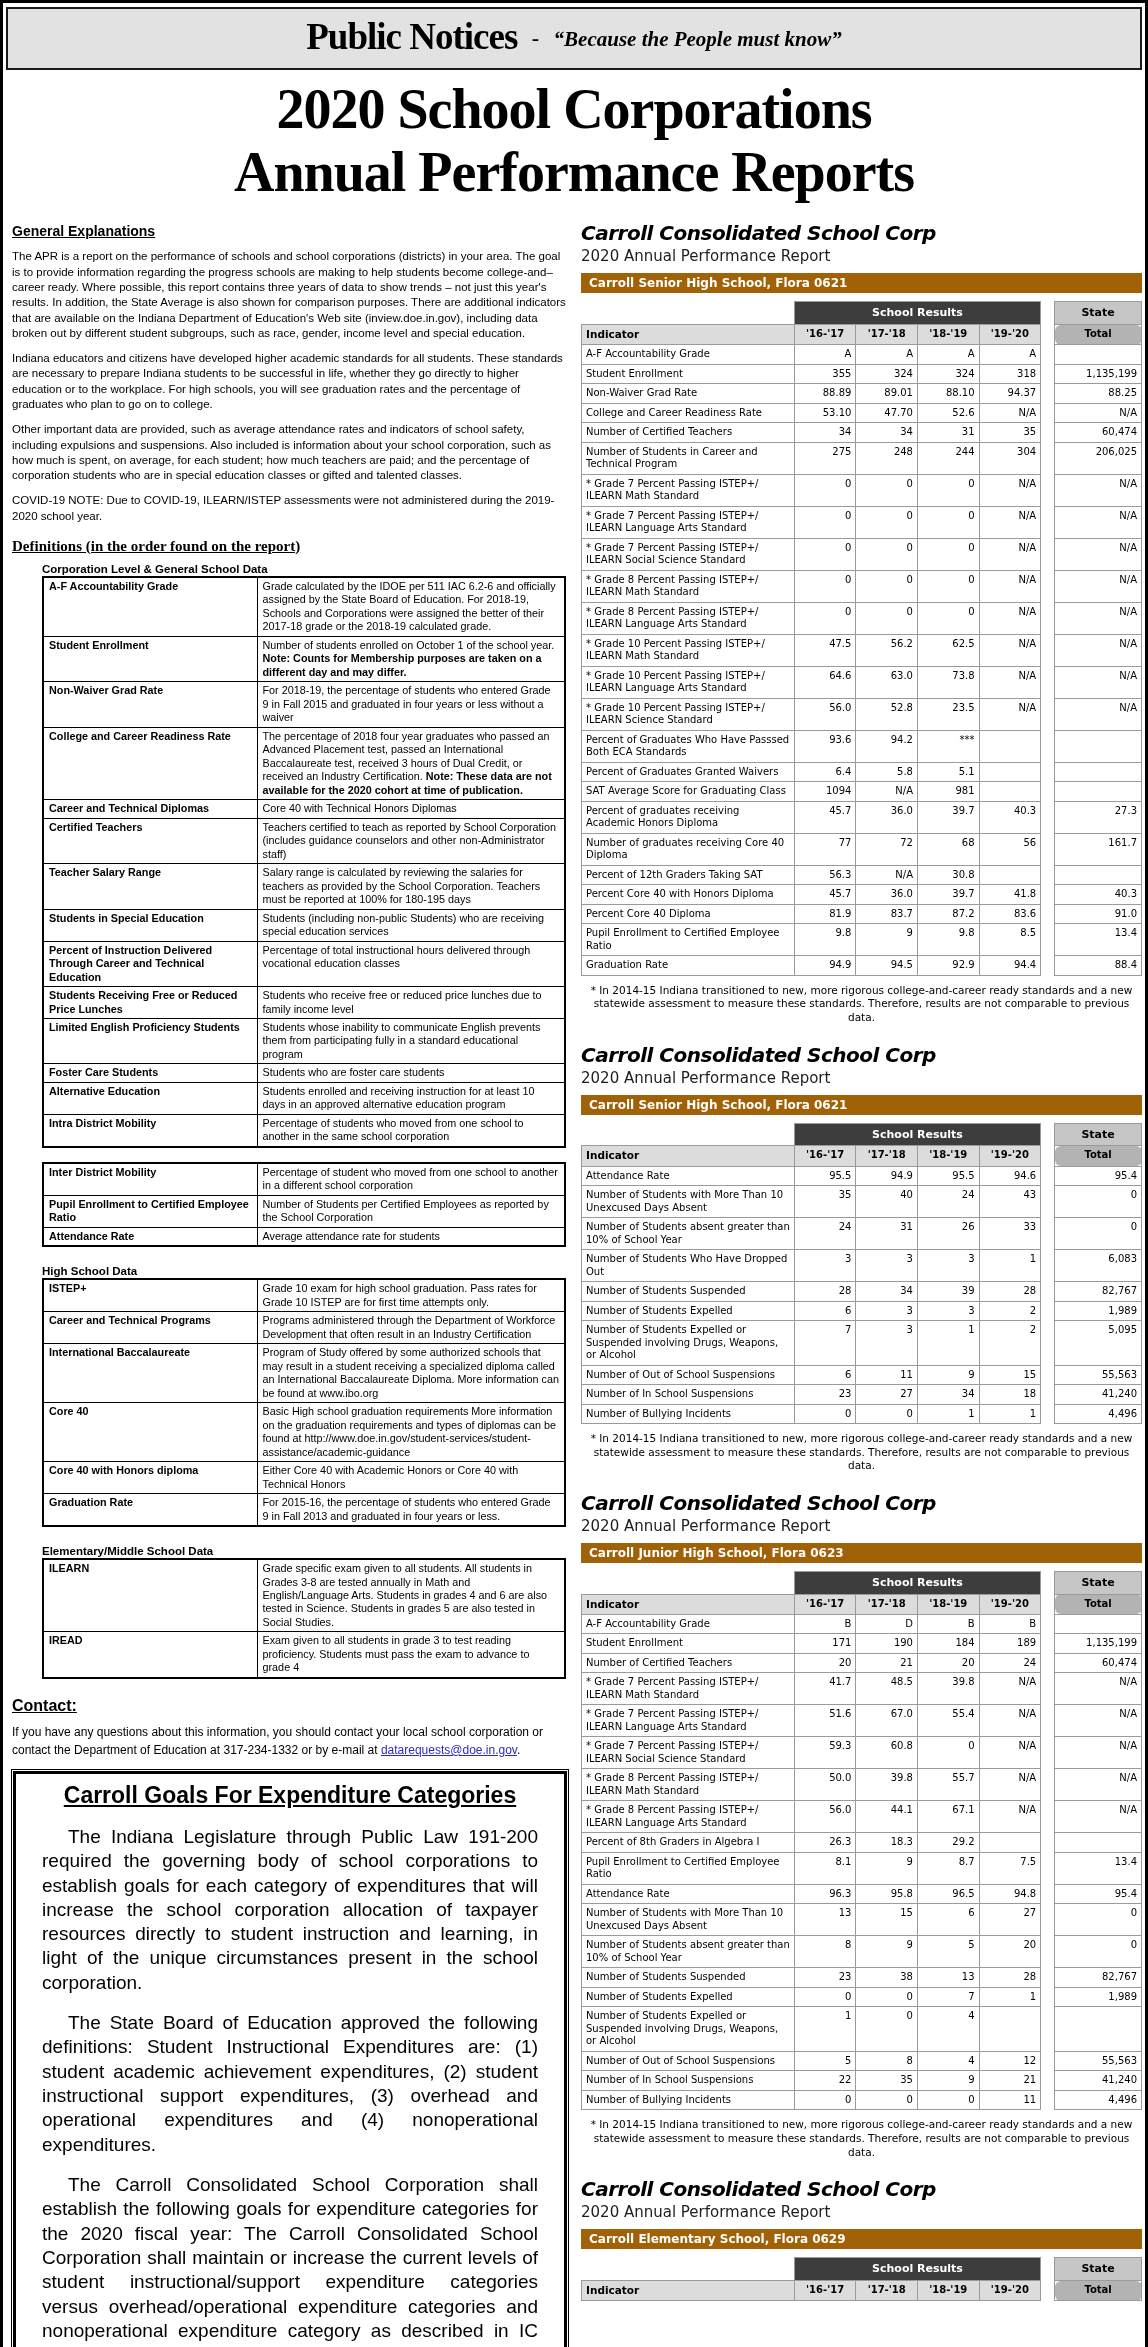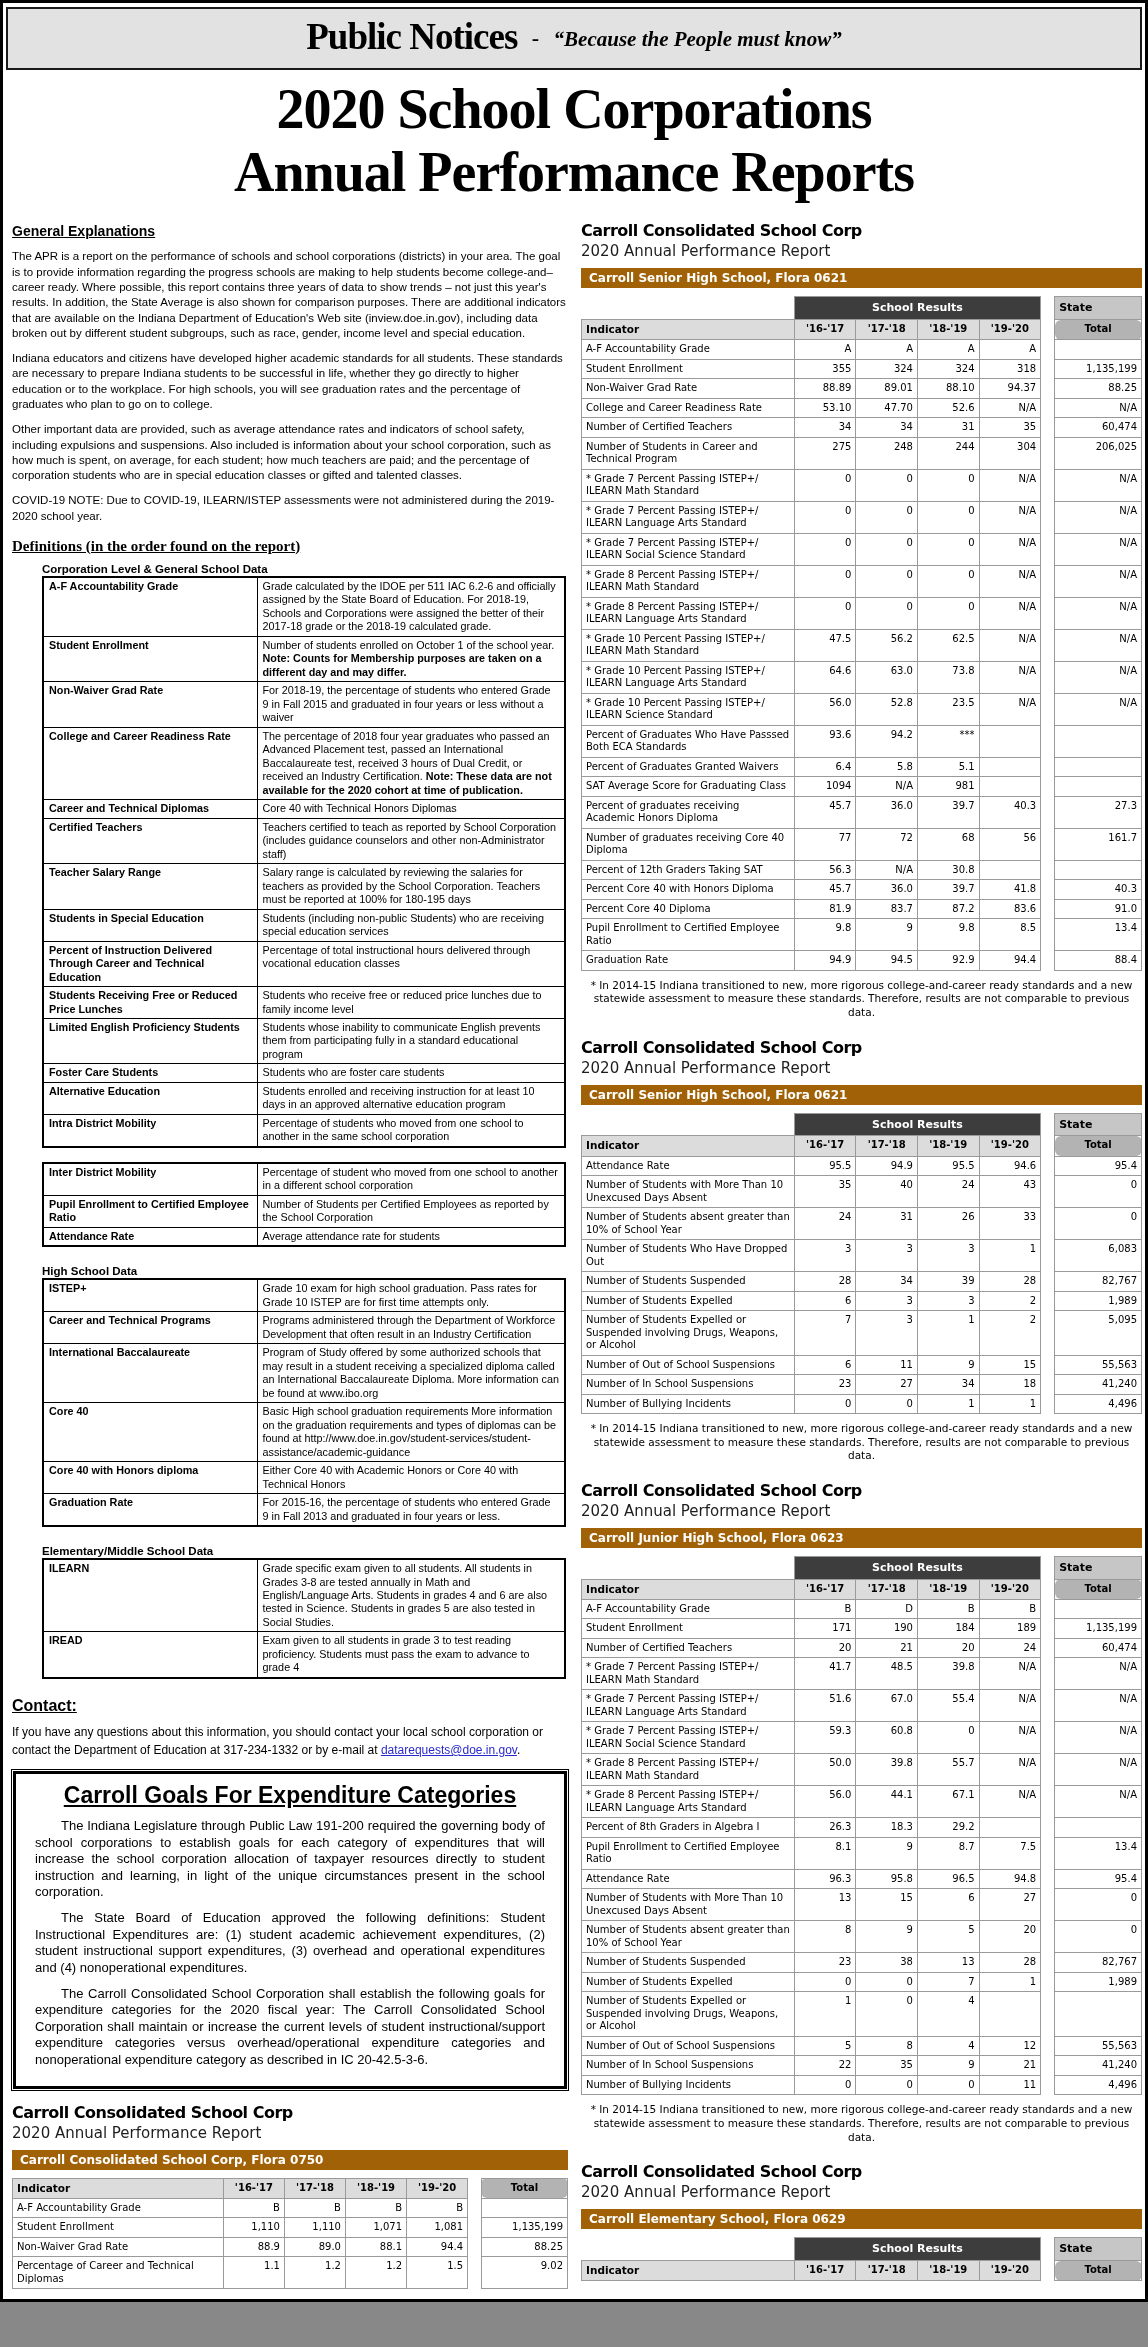--- a/index.html
+++ b/index.html
@@ -24,35 +24,35 @@
   table.deft{border-collapse:collapse;width:calc(100% - 32px);margin-left:30px;
              border:2px solid #000;font-size:10.8px;line-height:1.25;}
   table.deft td{border:1px solid #000;padding:2px 5px;vertical-align:top;}
   td.def-term{width:41%;font-weight:bold;}
   .deft-gap{margin-top:14px;}
   .contact-head{font-size:16px;font-weight:bold;text-decoration:underline;margin:18px 0 8px 0;}
   .contact-p{font-size:12px;line-height:1.5;margin:0 0 12px 0;}
   a.mail{color:#2a2acc;text-decoration:underline;}
   .goals-box{border:3px solid #000;outline:1px solid #000;outline-offset:1px;padding:6px 10px 8px 10px;margin:8px 1px 14px 1px;}
   .goals-title{text-align:center;font-size:23px;font-weight:bold;text-decoration:underline;margin:2px 0 6px 0;}
-  .goals-box p{font-size:13px;line-height:1.28;text-align:justify;text-indent:26px;margin:9px;}
+  .goals-box p{font-size:19px;line-height:1.28;text-align:justify;text-indent:26px;margin:16px;}
 
   
   .report{margin-top:6px;}
-  .r-org{font-family:"DejaVu Sans",sans-serif;font-size:16px;font-weight:bold;letter-spacing:-0.5px;margin:2px 0 2px 0;}
+  .r-org{font-family:"DejaVu Sans",sans-serif;font-size:20px;font-weight:bold;letter-spacing:-0.5px;margin:2px 0 2px 0;font-style:italic;}
   .r-sub{font-family:"DejaVu Sans",sans-serif;font-size:15px;color:#1d1d1d;margin:2px 0 8px 0;}
   .r-bar{background:#a16207;color:#fff;font-family:"DejaVu Sans",sans-serif;font-size:12px;
          font-weight:bold;padding:3px 8px;margin-bottom:8px;}
   table.rt{border-collapse:collapse;width:100%;table-layout:fixed;
            font-family:"DejaVu Sans",sans-serif;font-size:10px;line-height:1.25;}
   table.rt td{border:1px solid #9a9a9a;padding:3px 4px;vertical-align:top;word-wrap:break-word;}
   table.rt td.blank{border:none;}
   table.rt td.gap{border:none;padding:0;}
   table.rt .results-head{background:#3d3d3d;color:#fff;font-weight:bold;text-align:center;font-size:11px;padding:4px;}
-  table.rt .state-head{background:#c6c6c6;font-weight:bold;text-align:left;font-size:11px;padding:4px;}
+  table.rt .state-head{background:#c6c6c6;font-weight:bold;text-align:center;font-size:11px;padding:4px;}
   table.rt .ind-head{background:#dcdcdc;font-weight:bold;font-size:10.5px;}
   table.rt .year-head{background:#dcdcdc;font-weight:bold;text-align:center;}
   table.rt .total-head{background:#b3b3b3;font-weight:bold;text-align:center;border-radius:6px;}
   table.rt .val,table.rt .tval{text-align:right;}
   .footnote{font-family:"DejaVu Sans",sans-serif;font-size:10.5px;line-height:1.3;margin:8px 0 18px 0;text-align:center;}
 </style>
 </head>
 <body>
 
 <div class="page">

